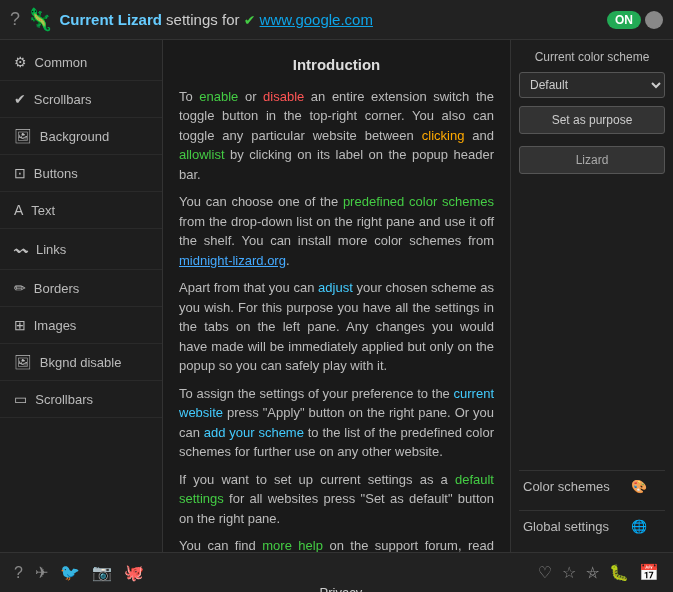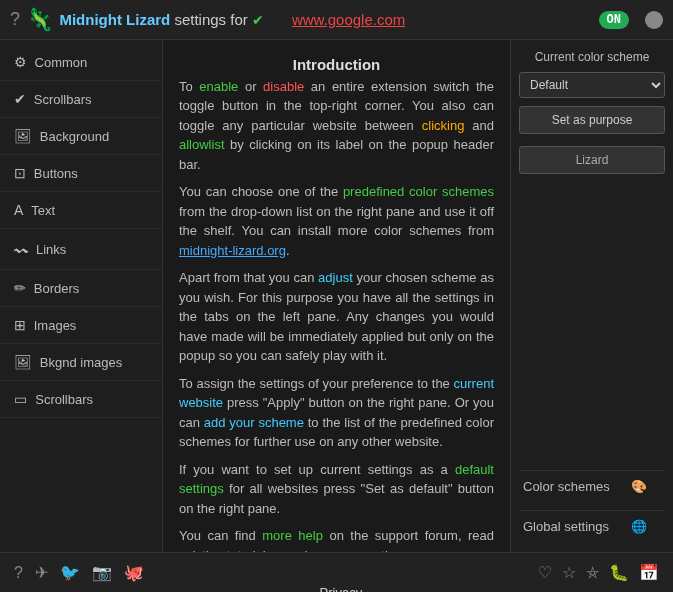--- a/index.html
+++ b/index.html
@@ -38,31 +38,29 @@
     }
     .header-title .brand {
       color: #6cf;
       font-weight: bold;
     }
     .header-check {
       color: #4c4;
       font-size: 14px;
     }
     .header-link {
-      color: #ef4444;
+      color: #0ea5e9;
       text-decoration: underline;
       font-size: 15px;
-      margin-left: 24px;
     }
     .toggle-container {
       margin-left: auto;
       display: flex;
       align-items: center;
-      gap: 16px;
-      font-family: Liberation Mono, monospace;
+      gap: 4px;
     }
     .toggle-pill {
       background: #2a5;
       border-radius: 12px;
       padding: 2px 8px;
       color: #fff;
       font-weight: bold;
       font-size: 12px;
       display: flex;
       align-items: center;
@@ -107,20 +105,21 @@
       padding: 14px 16px;
       overflow-y: auto;
       color: #bbb;
       font-size: 13px;
       line-height: 1.5;
     }
     .content h2 {
       text-align: center;
       color: #ddd;
       font-size: 15px;
+      margin-bottom: 10px;
       font-weight: bold;
     }
     .content p { margin-bottom: 8px; text-align: justify; }
     .hl-green { color: #4c4; }
     .hl-red { color: #f55; }
     .hl-yellow { color: #fa0; }
     .hl-link { color: #4af; text-decoration: underline; }
     .hl-cyan { color: #4cf; }
     
     .right-pane {
@@ -205,21 +204,21 @@
       align-items: center;
     }
   </style>
 </head>
 <body>
 
 <div class="header">
   <span class="header-help">?</span>
   <span class="header-logo">🦎</span>
   <span class="header-title">
-    <span class="brand">Midnight Lizard</span>
+    <span class="brand">Current Lizard</span>
     <span> settings for </span>
     <span class="header-check">✔</span>
     <a class="header-link">www.google.com</a>
   </span>
   <div class="toggle-container">
     <div class="toggle-pill">
       <span>ON</span>
     </div>
     <div class="toggle-circle"></div>
   </div>
@@ -255,21 +254,21 @@
     <div class="sidebar-item">
       <span class="sidebar-icon">✏</span>
       <span>Borders</span>
     </div>
     <div class="sidebar-item">
       <span class="sidebar-icon">⊞</span>
       <span>Images</span>
     </div>
     <div class="sidebar-item">
       <span class="sidebar-icon">🖼</span>
-      <span>Bkgnd images</span>
+      <span>Bkgnd disable</span>
     </div>
     <div class="sidebar-item">
       <span class="sidebar-icon">▭</span>
       <span>Scrollbars</span>
     </div>
   </div>
 
   <div class="content">
     <h2>Introduction</h2>
     <p>

